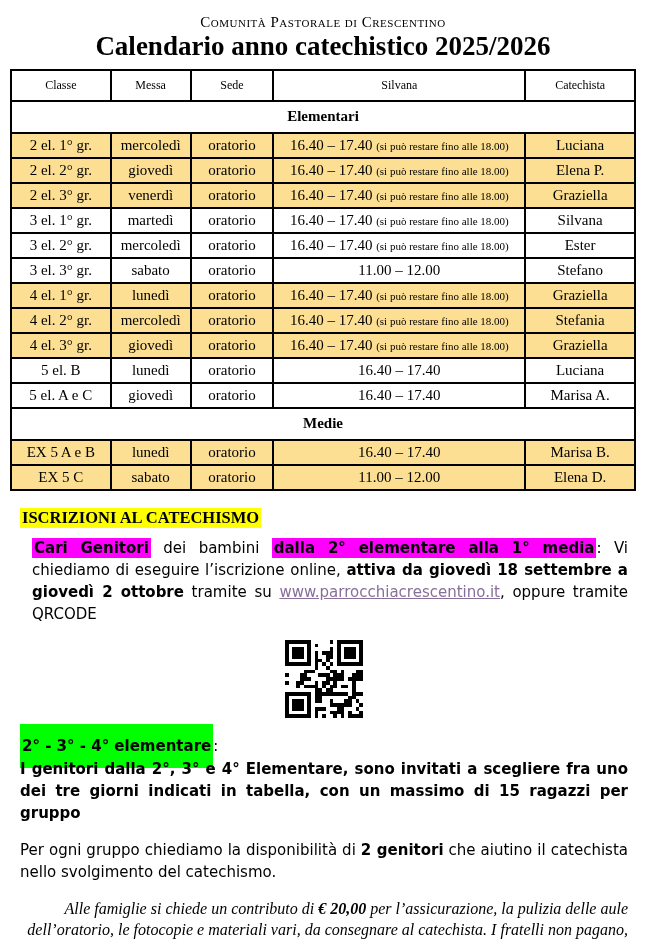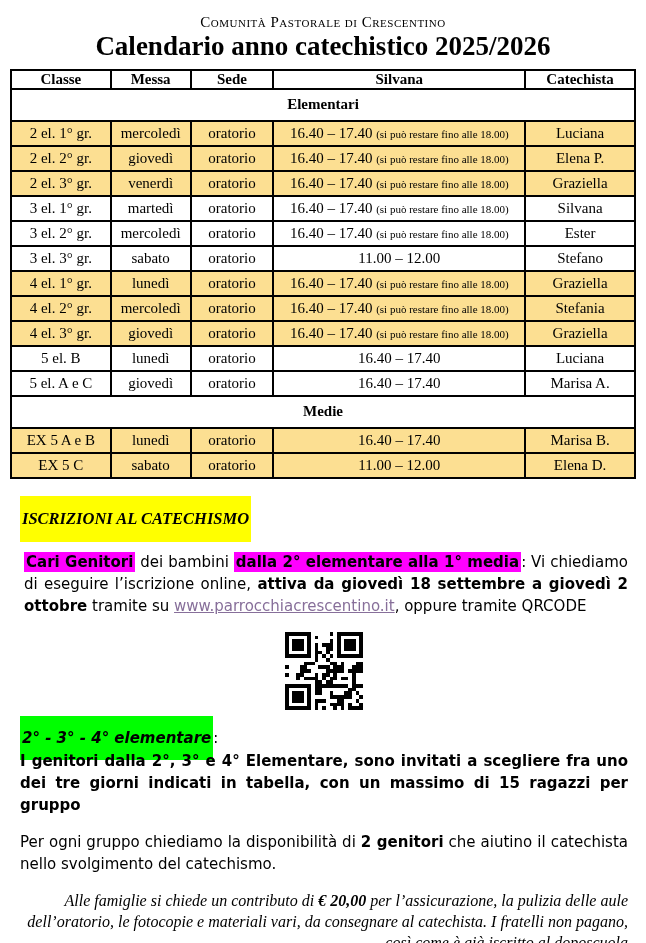--- a/index.html
+++ b/index.html
@@ -27,46 +27,45 @@
     font-size:27px;font-weight:bold;
     text-align:center;margin:1px 0 7px 0;line-height:1.1;
   }
 
   table.cal{
     border-collapse:collapse;width:626px;margin:0;
     font-family:"Liberation Serif","DejaVu Serif",serif;
     font-size:15px;
   }
   table.cal th,table.cal td{border:2px solid #000;padding:0 4px;text-align:center;}
-  table.cal th{height:17px;font-size:15px;font-weight:bold;}
+  table.cal th{height:31px;font-size:12px;font-weight:normal;}
   tr.section-row td{height:32px;font-weight:bold;font-size:15px;}
   tr.data-row td{height:25px;}
   tr.data-row.hl td{background:var(--row-highlight);}
   td.orario{text-align:left;padding-left:5px;}
   .nota{font-size:11px;}
   col.c-classe{width:100px;}
   col.c-giorno{width:80px;}
   col.c-sede{width:83px;}
   col.c-orario{width:253px;}
   col.c-catechista{width:110px;}
 
   .block{margin-left:10px;margin-right:8px;}
 
   .h-iscrizioni{
     display:inline-block;background:var(--highlight-yellow);
     font-family:"Liberation Serif","DejaVu Serif",serif;
     font-size:16.5px;font-weight:bold;margin:17px 0 0 0;
-    padding:13px 2px;
-    font-style:italic;
+    padding:0 2px;
   }
   .p-sans{
-    font-size:15px;line-height:22px;text-align:justify;margin:9px 0 0 4px;
+    font-size:15px;line-height:22px;text-align:justify;margin:9px 0 0 12px;
   }
   .hl-magenta{background:var(--highlight-magenta);font-weight:bold;padding:1px 2px;}
-  .hl-green{background:var(--highlight-green);font-weight:bold;padding:13px 2px;font-style:italic;}
+  .hl-green{background:var(--highlight-green);font-weight:bold;padding:13px 2px;}
   a.site-link{color:var(--link);text-decoration:underline;}
 
   .qr-wrap{text-align:center;margin:15px 0 0 0;}
   .qr-wrap svg{display:inline-block;}
 
   .h-green{font-size:15px;margin:14px 0 0 0;line-height:20px;}
   .p-bold{font-weight:bold;margin:2px 0 0 0;}
   .p-normal{margin:15px 0 0 0;}
 
   .p-italic{

